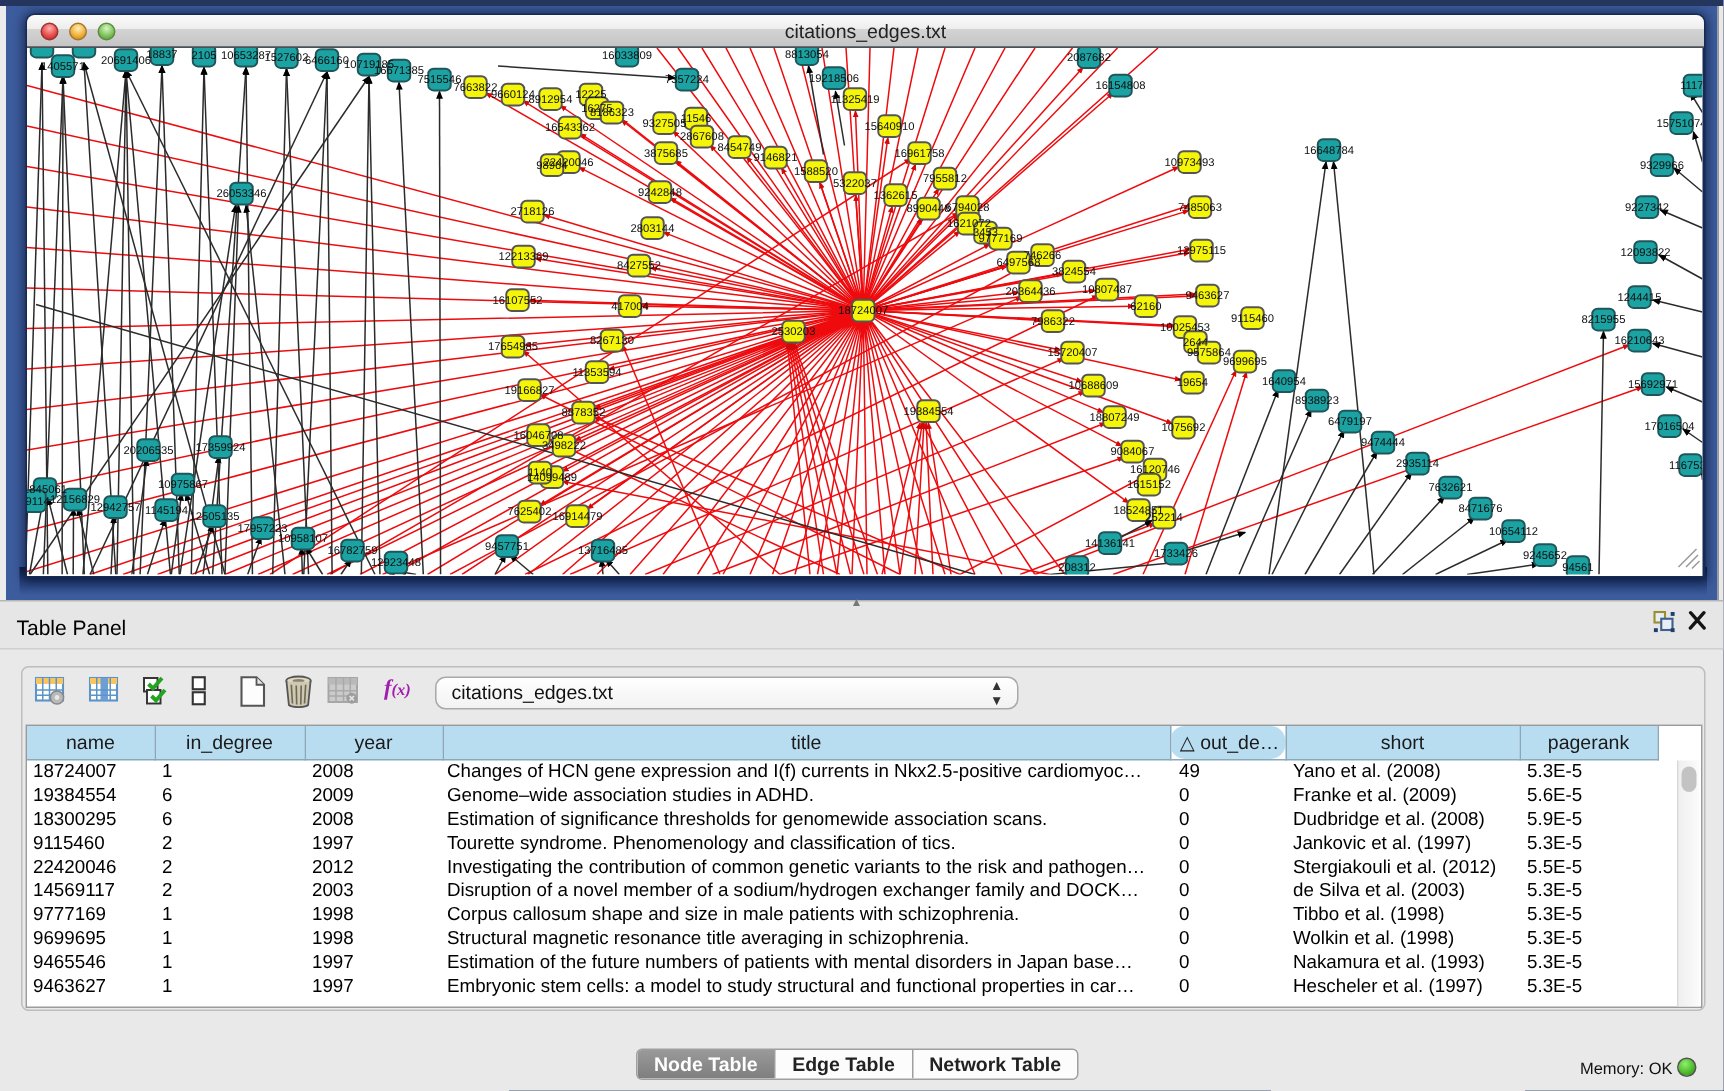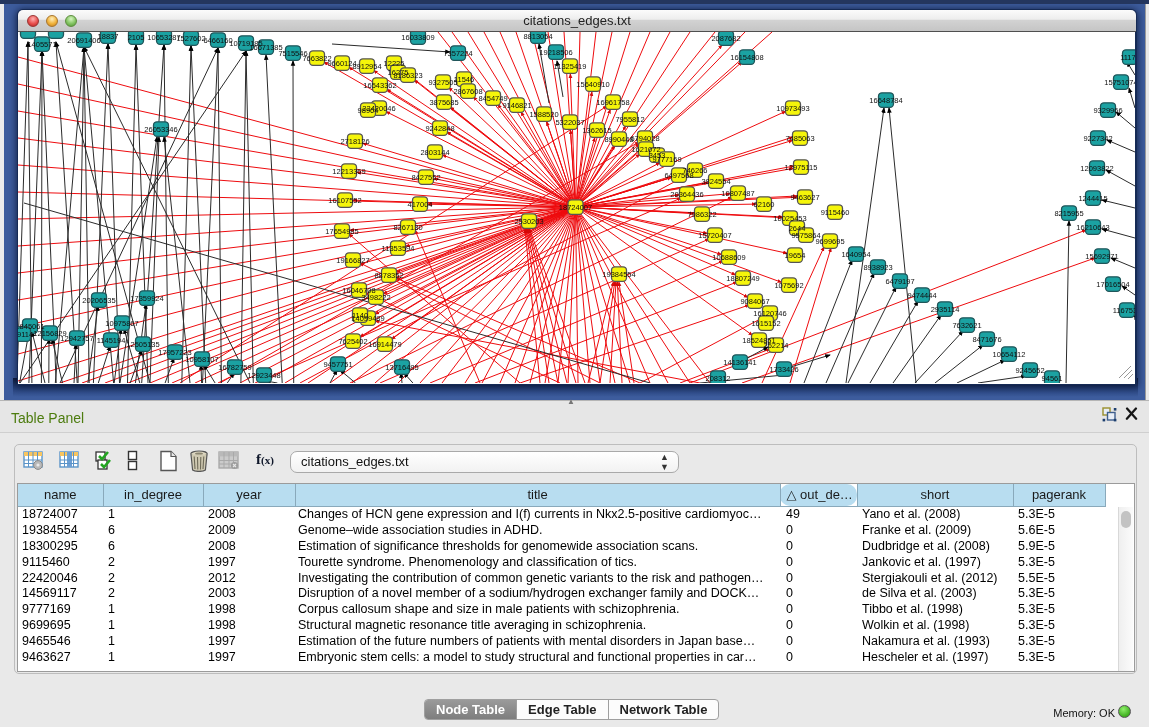--- a/index.html
+++ b/index.html
@@ -14,21 +14,21 @@
   background:linear-gradient(#fbfbfb,#ededed 45%, #d3d3d3 46%, #c5c5c5); border-bottom:1px solid #4f4f4f; }
 #title { text-align:center; font-size:13px; color:#222; line-height:21px; }
 .tl { position:absolute; top:5px; width:12px; height:12px; border-radius:50%; }
 #tlr { left:9px; background:radial-gradient(circle at 50% 30%, #ffb0b0, #e8504e 55%, #b2211f); border:1px solid #9a3533;}
 #tly { left:28px; background:radial-gradient(circle at 50% 30%, #ffeebb, #f0b33c 55%, #c37d1a); border:1px solid #a8752d;}
 #tlg { left:47px; background:radial-gradient(circle at 50% 30%, #d5f5c0, #83c462 55%, #4f9332); border:1px solid #5e8d3f;}
 #canvas { position:absolute; left:1px; top:24px; width:1117px; height:352px; background:#fff; overflow:hidden; }
 
 #south { position:absolute; left:0; top:400px; width:1149px; height:327px; background:#e9e9e9; }
 #tphead { position:absolute; left:0; top:0; width:1149px; height:33px; background:#e6e6e6; border-top:1px solid #b5b5b5; border-bottom:1px solid #cfcfcf; }
-#tphead .t { position:absolute; left:11px; top:9px; font-size:14px; color:#4d7c0f; }
+#tphead .t { position:absolute; left:11px; top:9px; font-size:14px; color:#000000; }
 #notch { position:absolute; left:567px; top:-4px; width:12px; height:5px; color:#777; font-size:8px; }
 #floatico { position:absolute; left:1102px; top:6px; width:15px; height:15px; }
 #closeico { position:absolute; left:1125px; top:6px; }
 #panel { position:absolute; left:14px; top:44px; width:1123px; height:230px; background:#e9e9e9; border:1px solid #bdbdbd; border-radius:5px; }
 #toolbar { position:absolute; left:6px; top:5px; height:24px; width:1100px; }
 .ico { position:absolute; top:0; }
 #combo { position:absolute; left:269px; top:1px; width:389px; height:22px; background:linear-gradient(#ffffff,#f2f2f2); border:1px solid #a9a9a9; border-radius:7px; font-size:13px; color:#111; line-height:20px; padding-left:10px; }
 #combo .arr { position:absolute; right:9px; top:0px; font-size:9px; color:#333; line-height:10px; }
 #tablewrap { position:absolute; left:2px; top:38px; width:1118px; height:189px; background:#fff; border:1px solid #9b9b9b; overflow:hidden; }
 table { border-collapse:collapse; table-layout:fixed; width:1080px; font-size:12.5px; }
@@ -563,21 +563,21 @@
           <path d="M3 4.5 L4.6 20 a7 2.4 0 0 0 12.8 0 L19 4.5" fill="#cfc9b2" stroke="#555" stroke-width="1.2"></path>
           <path d="M6.2 6.5 l0.8 12.5 M9.5 7 l0.3 12.6 M12.8 7 l-0.3 12.6 M15.8 6.5 l-0.8 12.5" stroke="#6e6a58" stroke-width="1.1"></path>
         </svg>
       <svg class="ico" style="left:197px" width="22" height="21" viewBox="0 0 22 21">
           <rect x="1" y="2" width="19" height="16" fill="#cbcbcb" stroke="#a5a5a5" stroke-width="1.3"></rect>
           <rect x="1" y="2" width="19" height="4.4" fill="#b9b9b9"></rect>
           <path d="M1 10.5 h19 M1 14 h19 M6 2 v16 M11 2 v16 M15.5 2 v16" stroke="#a9a9a9"></path>
           <circle cx="16.5" cy="15.5" r="3.6" fill="#9d9d9d"></circle>
           <path d="M15 14 l3 3 M18 14 l-3 3" stroke="#e6e6e6" stroke-width="1.1"></path>
         </svg>
-      <div class="ico" style="left:235px; top:1px; font-size:15px; font-weight:bold; color:#0f172a; font-family:'Liberation Serif',serif;">f<span style="font-size:11px;">(x)</span></div>
+      <div class="ico" style="left:235px; top:1px; font-size:15px; font-style:italic; font-weight:bold; color:#a21caf; font-family:'Liberation Serif',serif;">f<span style="font-size:11px;">(x)</span></div>
       <div id="combo">citations_edges.txt<div class="arr">▲<br>▼</div></div>
     </div>
     <div id="tablewrap">
       <table>
       <tbody>
             <tr>
               <th class="c1">name</th>
               <th class="c2">in_degree</th>
               <th class="c3">year</th>
               <th class="c4">title</th>

